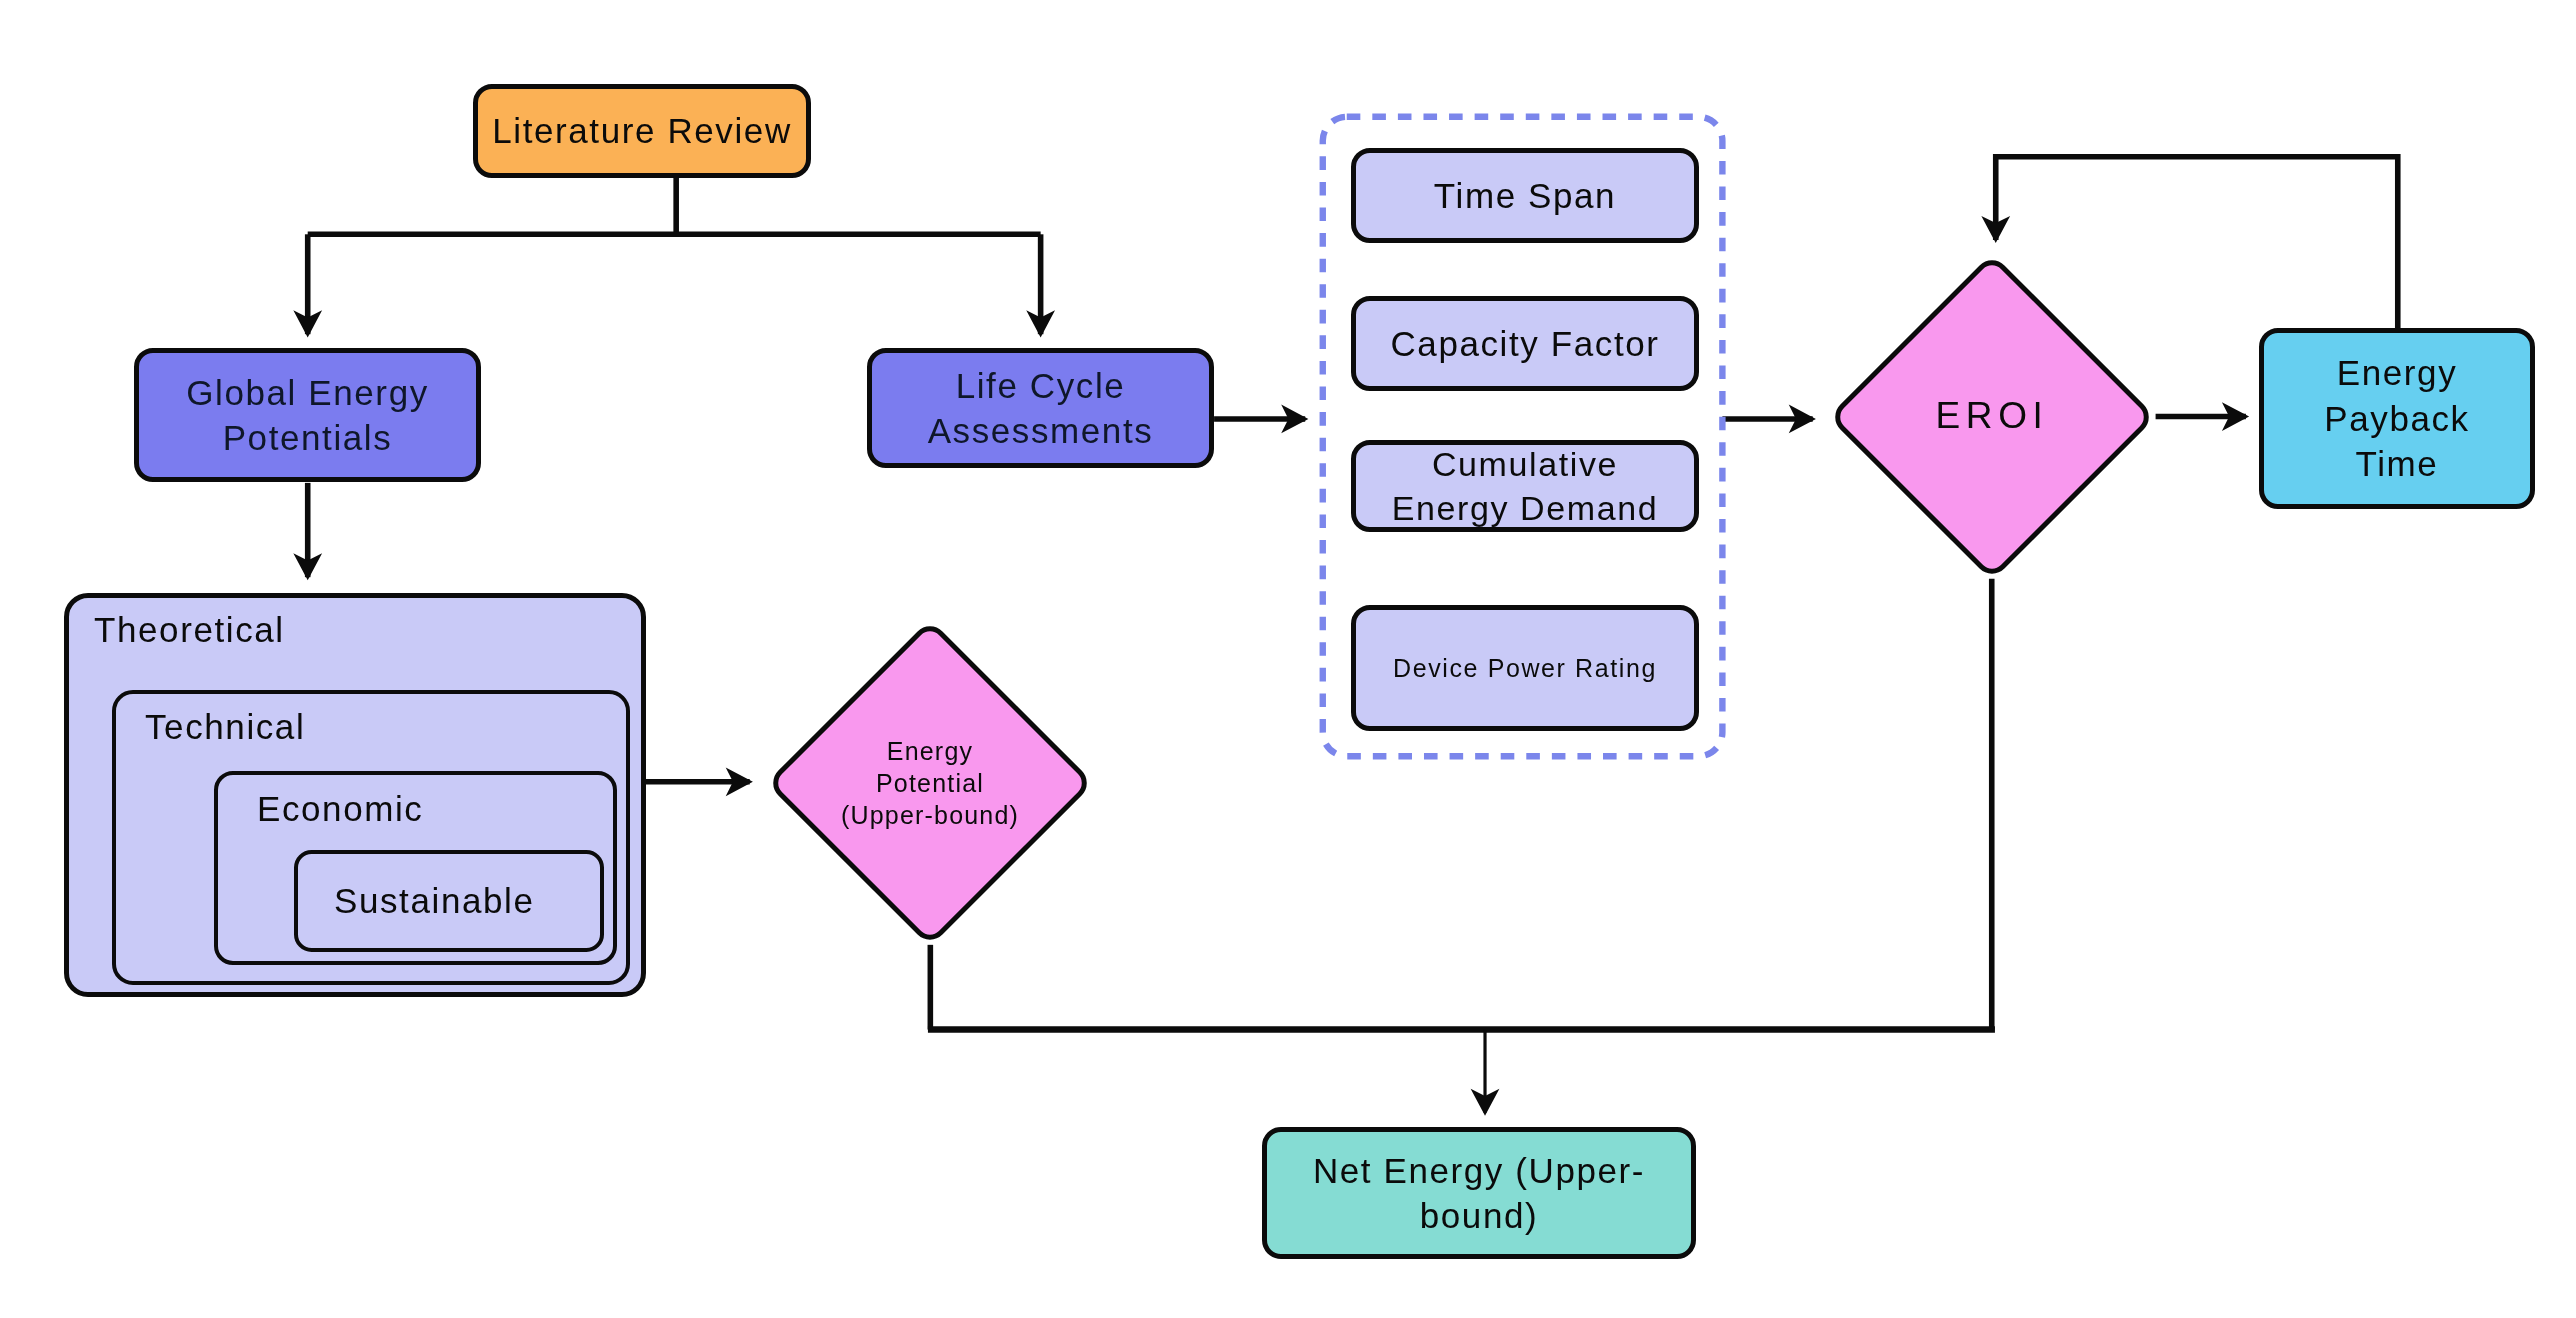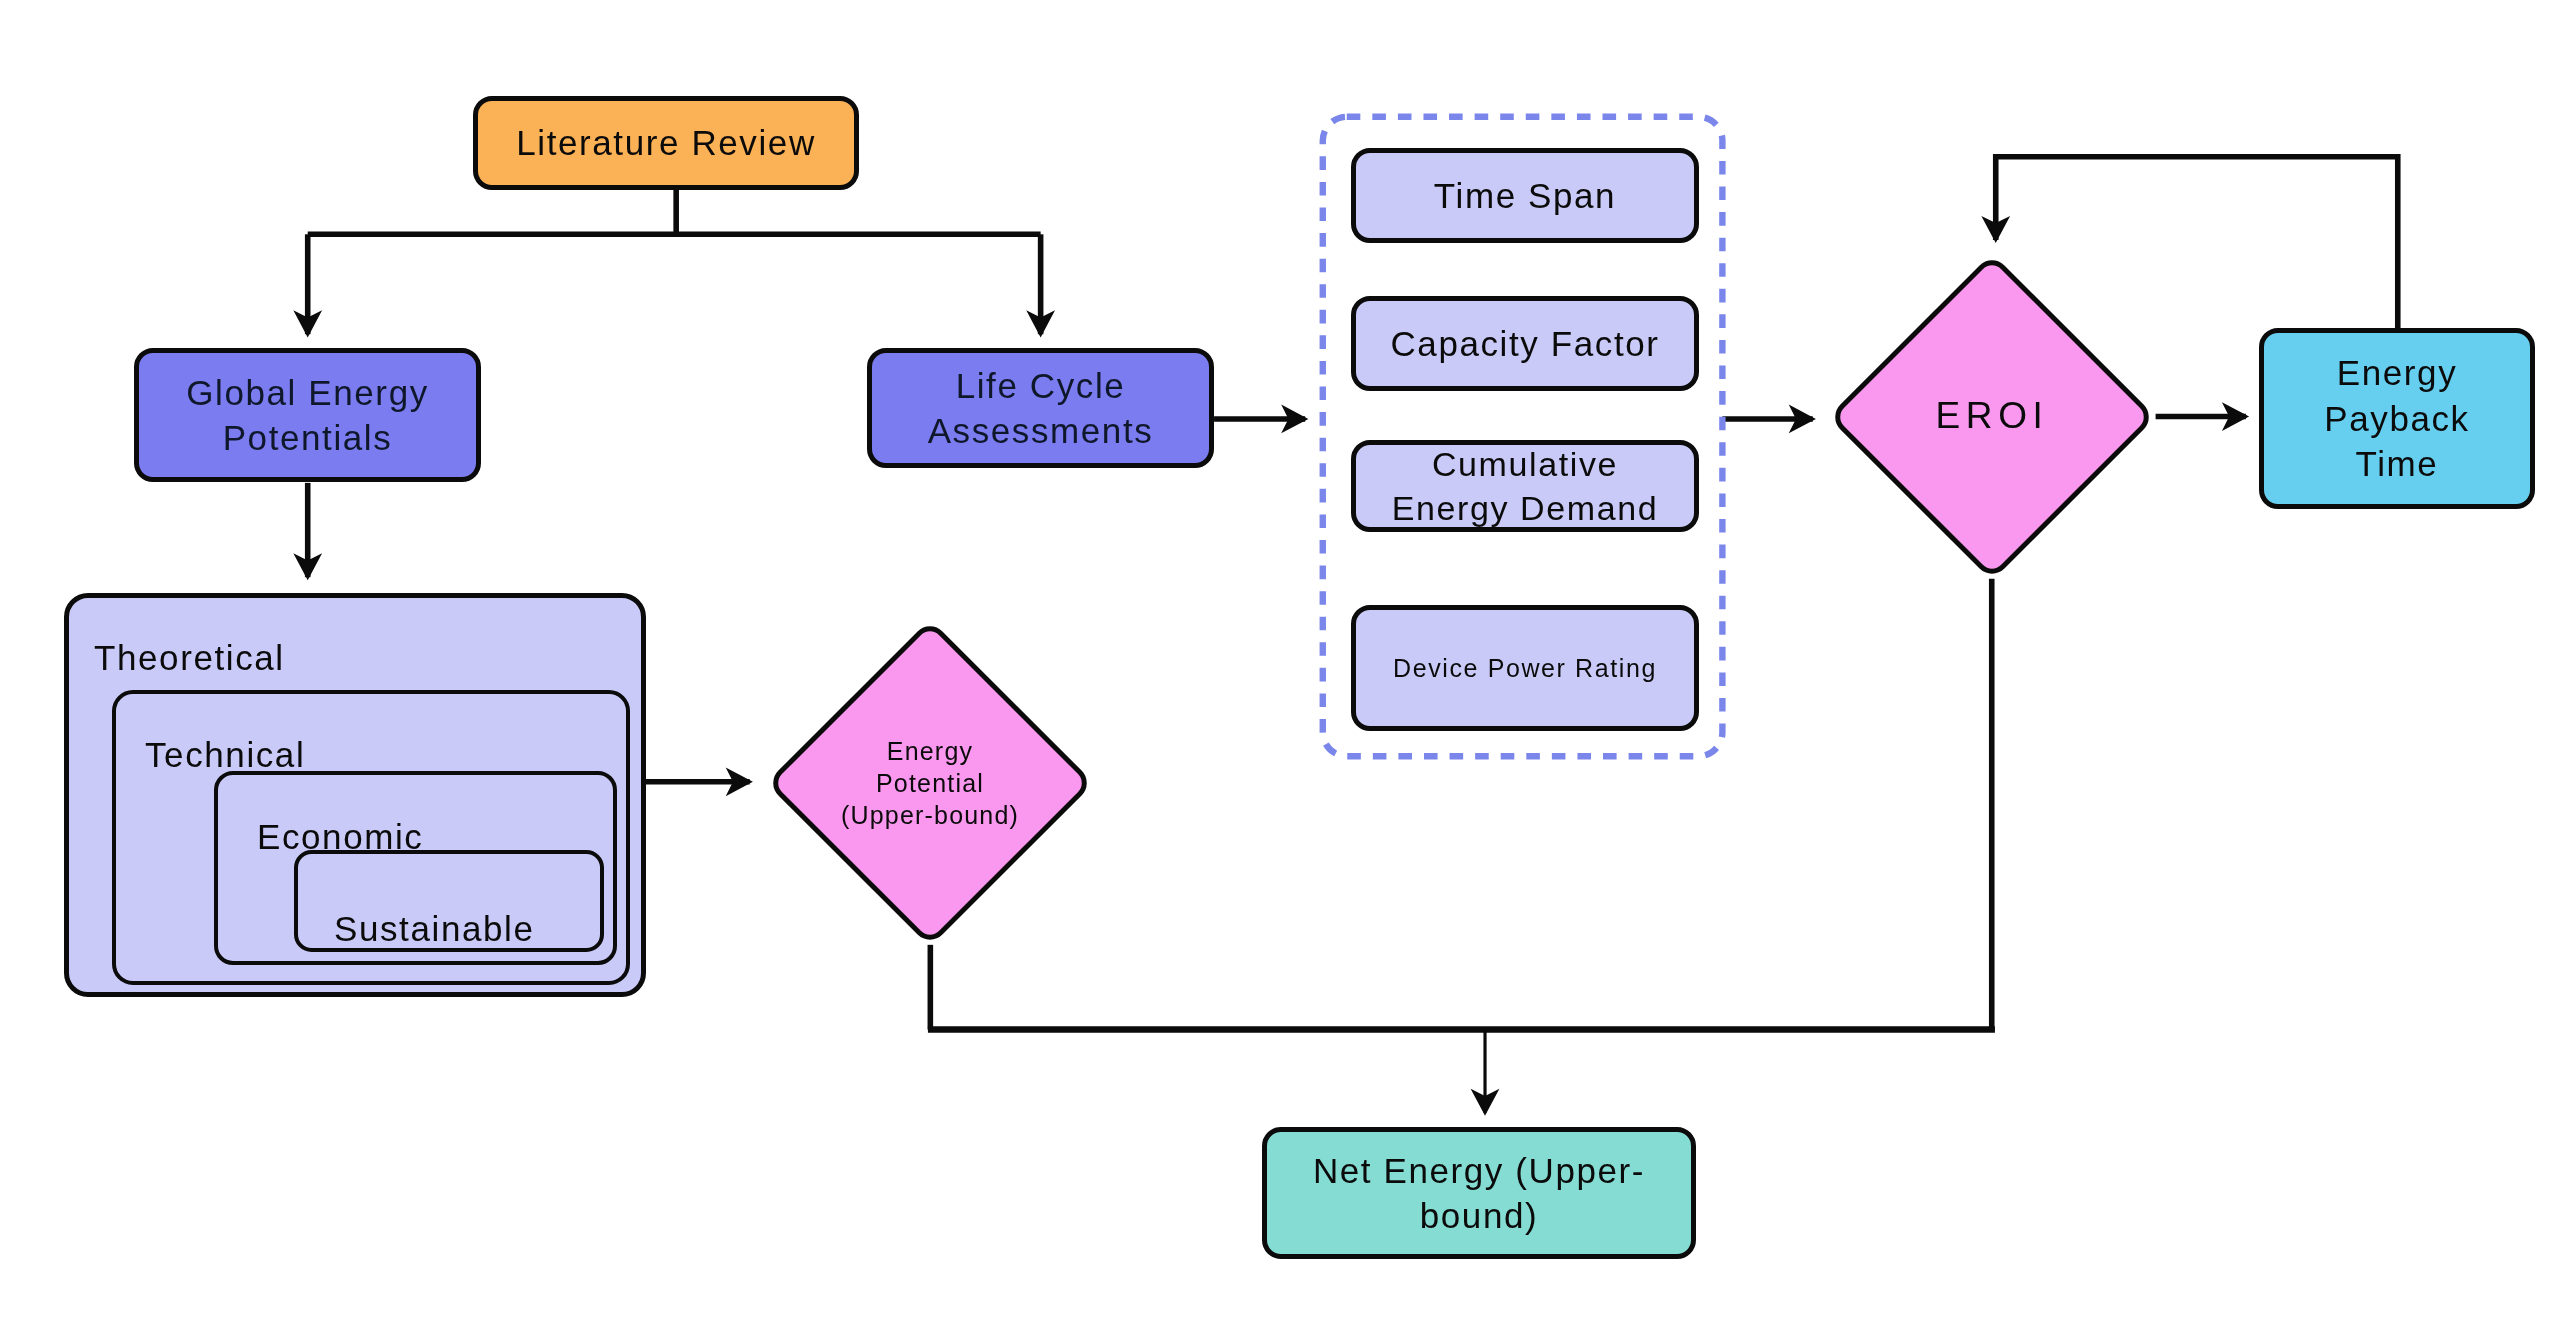--- a/index.html
+++ b/index.html
@@ -8,21 +8,21 @@
     font-family:"Liberation Sans","DejaVu Sans",sans-serif;color:#0b0b0b;
   }
   .connectors{position:absolute;left:0;top:0;width:2576px;height:1319px;}
   .node{
     position:absolute;box-sizing:border-box;border:5.6px solid #0b0b0b;border-radius:19px;
     display:flex;align-items:center;justify-content:center;text-align:center;
     font-size:35px;letter-spacing:1.6px;line-height:1.3;
   }
   .node.light-text{color:#0f172a;}
   .nest{position:absolute;box-sizing:border-box;border:4.8px solid #0b0b0b;}
-  .nest-label{position:absolute;font-size:35px;letter-spacing:1.6px;white-space:nowrap;margin-top:28px;}
+  .nest-label{position:absolute;font-size:35px;letter-spacing:1.6px;white-space:nowrap;}
   .diamond-shape{
     position:absolute;box-sizing:border-box;width:232px;height:232px;border:5.6px solid #0b0b0b;
     border-radius:17.6px;transform:rotate(45deg);
   }
   .diamond-label{
     position:absolute;display:flex;align-items:center;justify-content:center;text-align:center;
     font-size:25px;letter-spacing:1.2px;line-height:1.28;
   }
   .eroi-label{font-size:37px;letter-spacing:5.6px;text-align:right;}
 </style>
@@ -49,21 +49,21 @@
     <path d="M2697 521 H2810" stroke="#0b0b0b" stroke-width="7" fill="none" marker-end="url(#arrow)"></path>
     <path d="M3000 411 V196 H2497 V300" stroke="#0b0b0b" stroke-width="7" fill="none" marker-end="url(#arrow)"></path>
     <path d="M2492 724 V1288" stroke="#0b0b0b" stroke-width="7" fill="none"></path>
     <path d="M1164 1182 V1288" stroke="#0b0b0b" stroke-width="7" fill="none"></path>
     <path d="M1161 1288 H2496" stroke="#0b0b0b" stroke-width="8" fill="none"></path>
     <path d="M1858 1288 V1392" stroke="#0b0b0b" stroke-width="4" fill="none" marker-end="url(#arrow)"></path>
 
     <rect x="1655" y="146" width="500" height="800" rx="30" fill="none" stroke="#7B86EB" stroke-width="8" stroke-dasharray="17 15"></rect>
   </svg>
 
-  <div class="node" style="left:473px;top:96px;width:386px;height:94px;background:#FBB155">
+  <div class="node" style="left:473px;top:84px;width:338px;height:94px;background:#FBB155">
     <span>Literature Review</span>
   </div>
 
   <div class="node light-text" style="left:134px;top:348px;width:347px;height:134px;background:#7B7CEF;padding:0 14.4px">
     <span>Global Energy Potentials</span>
   </div>
 
   <div class="node light-text" style="left:867px;top:348px;width:347px;height:120px;background:#7B7CEF;padding:0 51px">
     <span>Life Cycle Assessments</span>
   </div>

